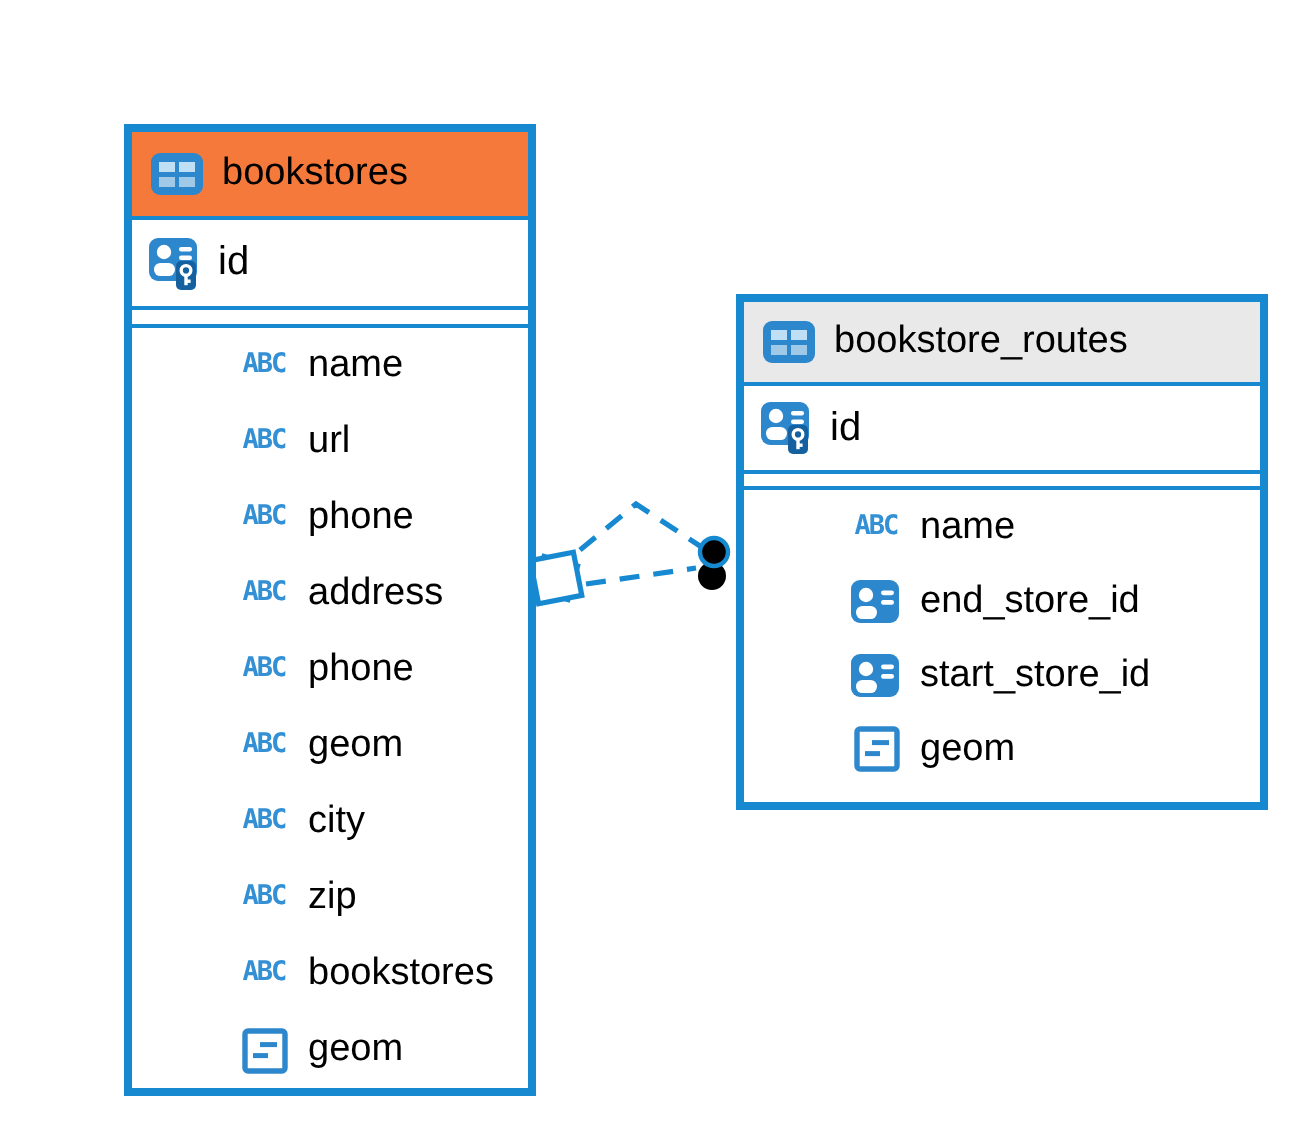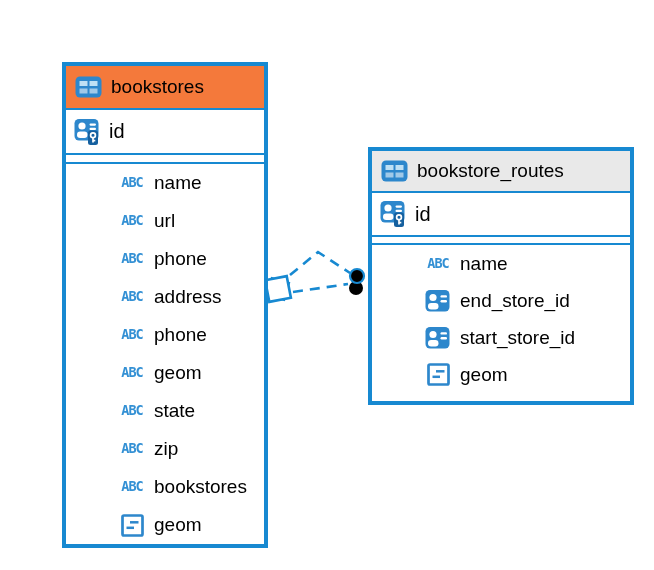--- a/index.html
+++ b/index.html
@@ -144,21 +144,21 @@
         <div class="frow">
           <span class="icon-box">
             <span class="abc-glyph">ABC</span>
           </span>
           <span class="flabel">geom</span>
         </div>
         <div class="frow">
           <span class="icon-box">
             <span class="abc-glyph">ABC</span>
           </span>
-          <span class="flabel">state</span>
+          <span class="flabel">city</span>
         </div>
         <div class="frow">
           <span class="icon-box">
             <span class="abc-glyph">ABC</span>
           </span>
           <span class="flabel">zip</span>
         </div>
         <div class="frow">
           <span class="icon-box">
             <span class="abc-glyph">ABC</span>

